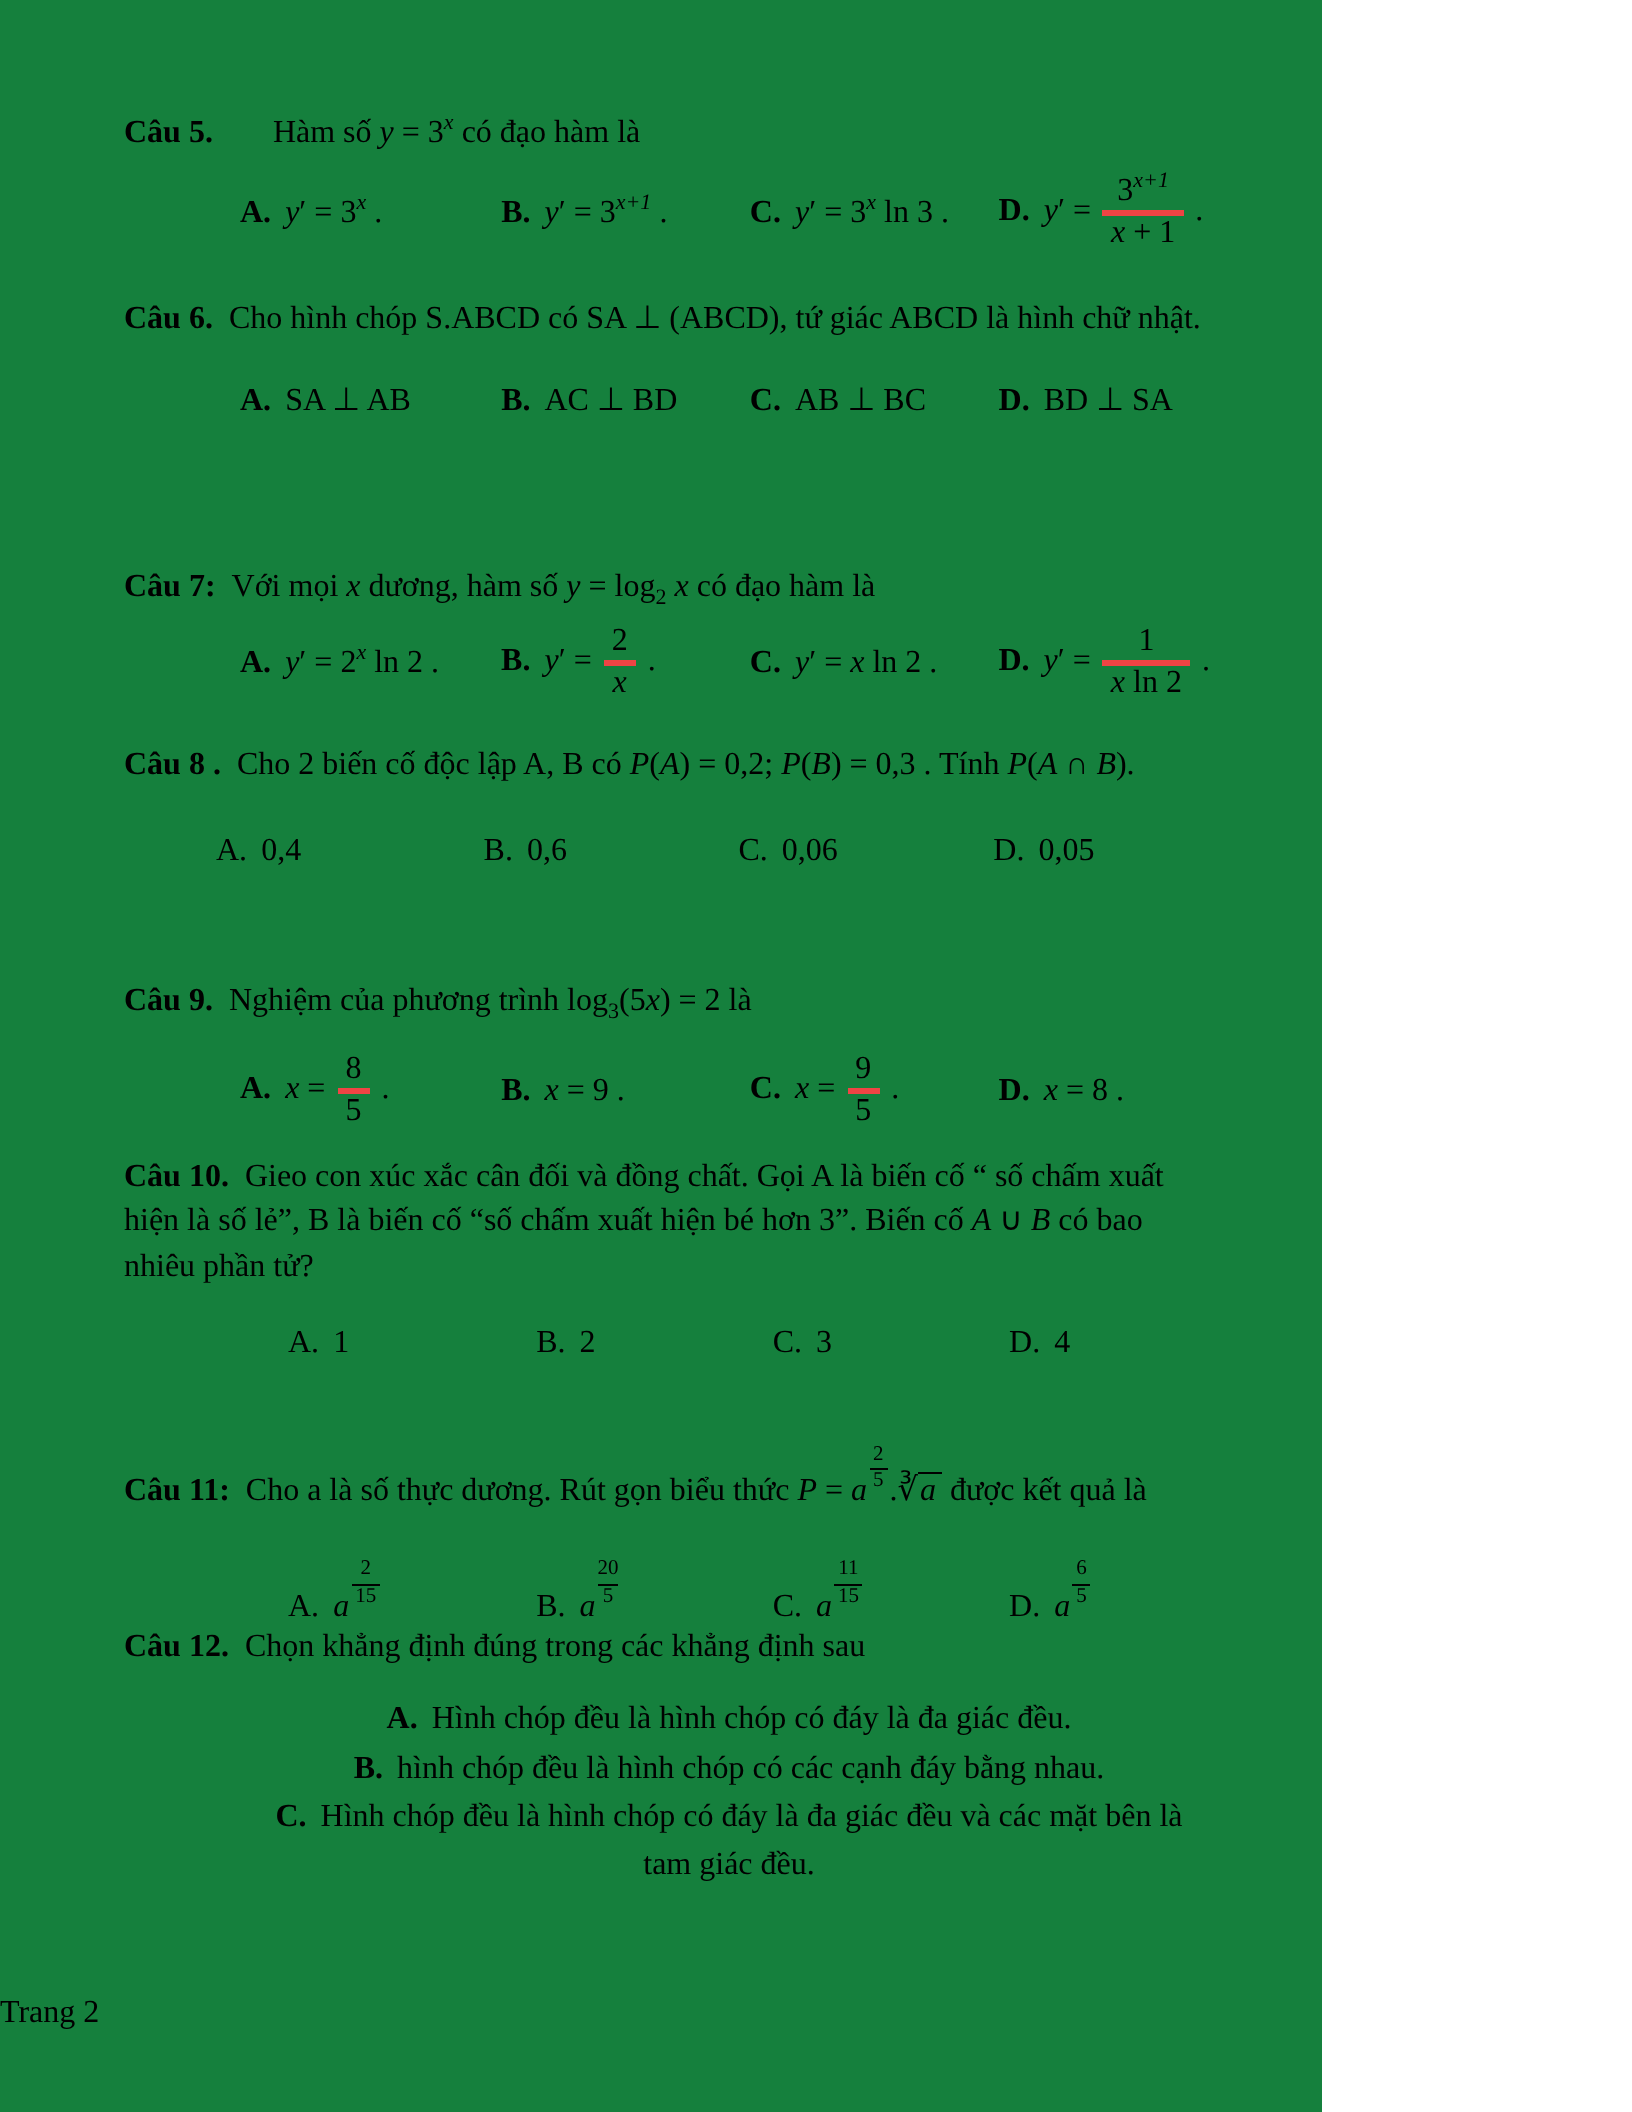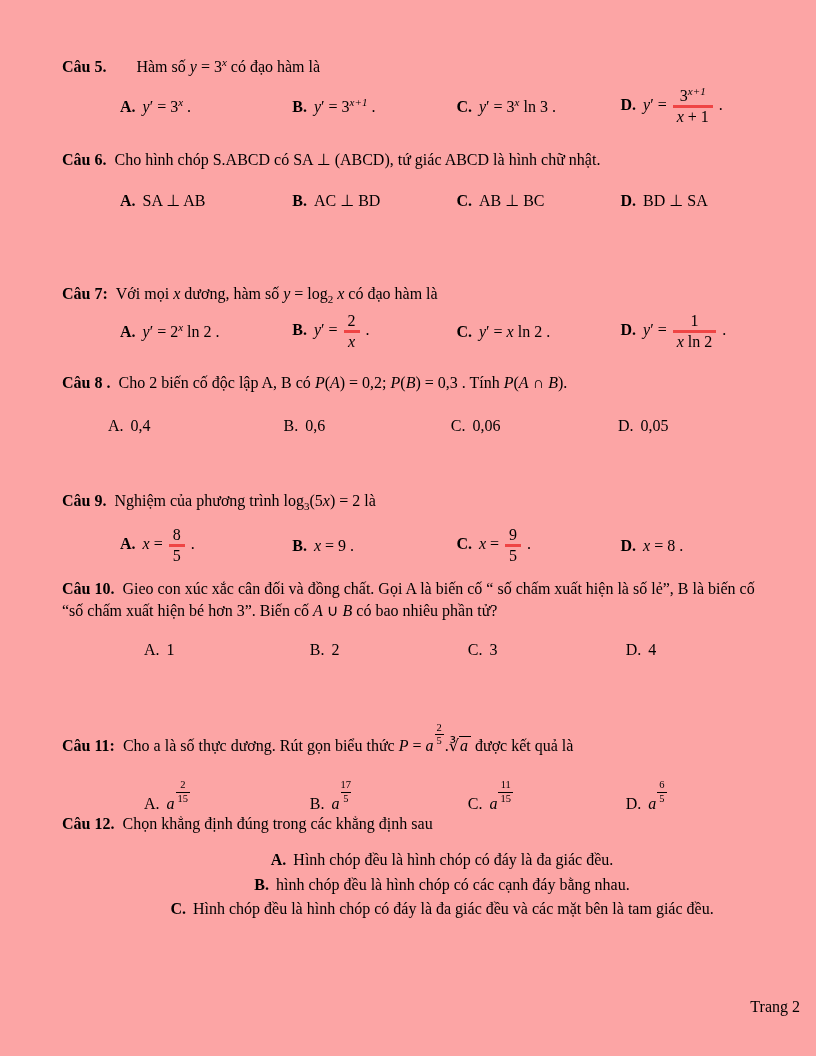--- a/index.html
+++ b/index.html
@@ -1,19 +1,19 @@
 <!DOCTYPE html>
 <html><head>
 <meta charset="utf-8">
 <style>
   html,body { margin:0; padding:0; background:#ffffff; }
   .page {
     position:relative;
-    width:816px; height:1056px;
-    background:#fca5a5;
+    width:661px; height:1056px;
+    background:#15803d;
     font-family:"Liberation Serif", serif;
     font-size:16px;
     color:#000;
     overflow:hidden;
   }
   .question { position:absolute; left:62px; right:56px; line-height:1.4; }
   .q-label { font-weight:bold; margin-right:8px; }
   .q-label.wide { margin-right:30px; }
   .options {
     display:grid;
@@ -32,21 +32,21 @@
   sup { font-size:11px; font-style:italic; line-height:0; }
   sub { font-size:11px; line-height:0; }
   .frac { display:inline-block; vertical-align:middle; text-align:center; line-height:1.12; margin:0 2px; }
   .fn { display:block; padding:0 4px; }
   .fd { display:block; border-top:3px solid #ef4444; padding:0 4px; }
   .ef { display:inline-block; text-align:center; font-size:10.5px; line-height:1.15; vertical-align:7px; margin:0 1px; font-style:normal; }
   .efn { display:block; }
   .efd { display:block; border-top:1px solid #000; padding:0 2px; }
   .rt { white-space:nowrap; }
   .rad { border-top:1px solid #000; font-style:italic; padding:0 3px 0 1px; }
-  .footer { position:absolute; top:998px; left:0; right:16px; text-align:right; }
+  .footer { position:absolute; top:998px; left:0; right:0; text-align:left; }
 </style>
 </head>
 <body>
 
 <div class="page">
 
   <div class="question" style="top:56px">
     <div>
       <span class="q-label wide">Câu 5.</span><span class="q-stem">Hàm số <span class="mi">y</span> = 3<sup>x</sup> có đạo hàm là</span>
     </div>
@@ -117,21 +117,21 @@
       <span class="opt"><span class="ol">D.</span><span>4</span></span>
     </div>
   </div>
 
   <div class="question" style="top:722px">
     <div>
       <span class="q-label">Câu 11:</span><span class="q-stem">Cho a là số thực dương. Rút gọn biểu thức <span class="mi">P</span> = <span class="mi">a</span><span class="ef"><span class="efn">2</span><span class="efd">5</span></span>.<span class="rt">∛<span class="rad">a</span></span> được kết quả là</span>
     </div>
     <div class="options" style="margin-top:22px; padding-left:82px">
       <span class="opt"><span class="ol">A.</span><span><span class="mi">a</span><span class="ef"><span class="efn">2</span><span class="efd">15</span></span></span></span>
-      <span class="opt"><span class="ol">B.</span><span><span class="mi">a</span><span class="ef"><span class="efn">17</span><span class="efd">5</span></span></span></span>
+      <span class="opt"><span class="ol">B.</span><span><span class="mi">a</span><span class="ef"><span class="efn">20</span><span class="efd">5</span></span></span></span>
       <span class="opt"><span class="ol">C.</span><span><span class="mi">a</span><span class="ef"><span class="efn">11</span><span class="efd">15</span></span></span></span>
       <span class="opt"><span class="ol">D.</span><span><span class="mi">a</span><span class="ef"><span class="efn">6</span><span class="efd">5</span></span></span></span>
     </div>
   </div>
 
   <div class="question" style="top:813px">
     <div>
       <span class="q-label">Câu 12.</span><span class="q-stem">Chọn khẳng định đúng trong các khẳng định sau</span>
     </div>
     <div class="stack bold-letters" style="margin-top:13px">

